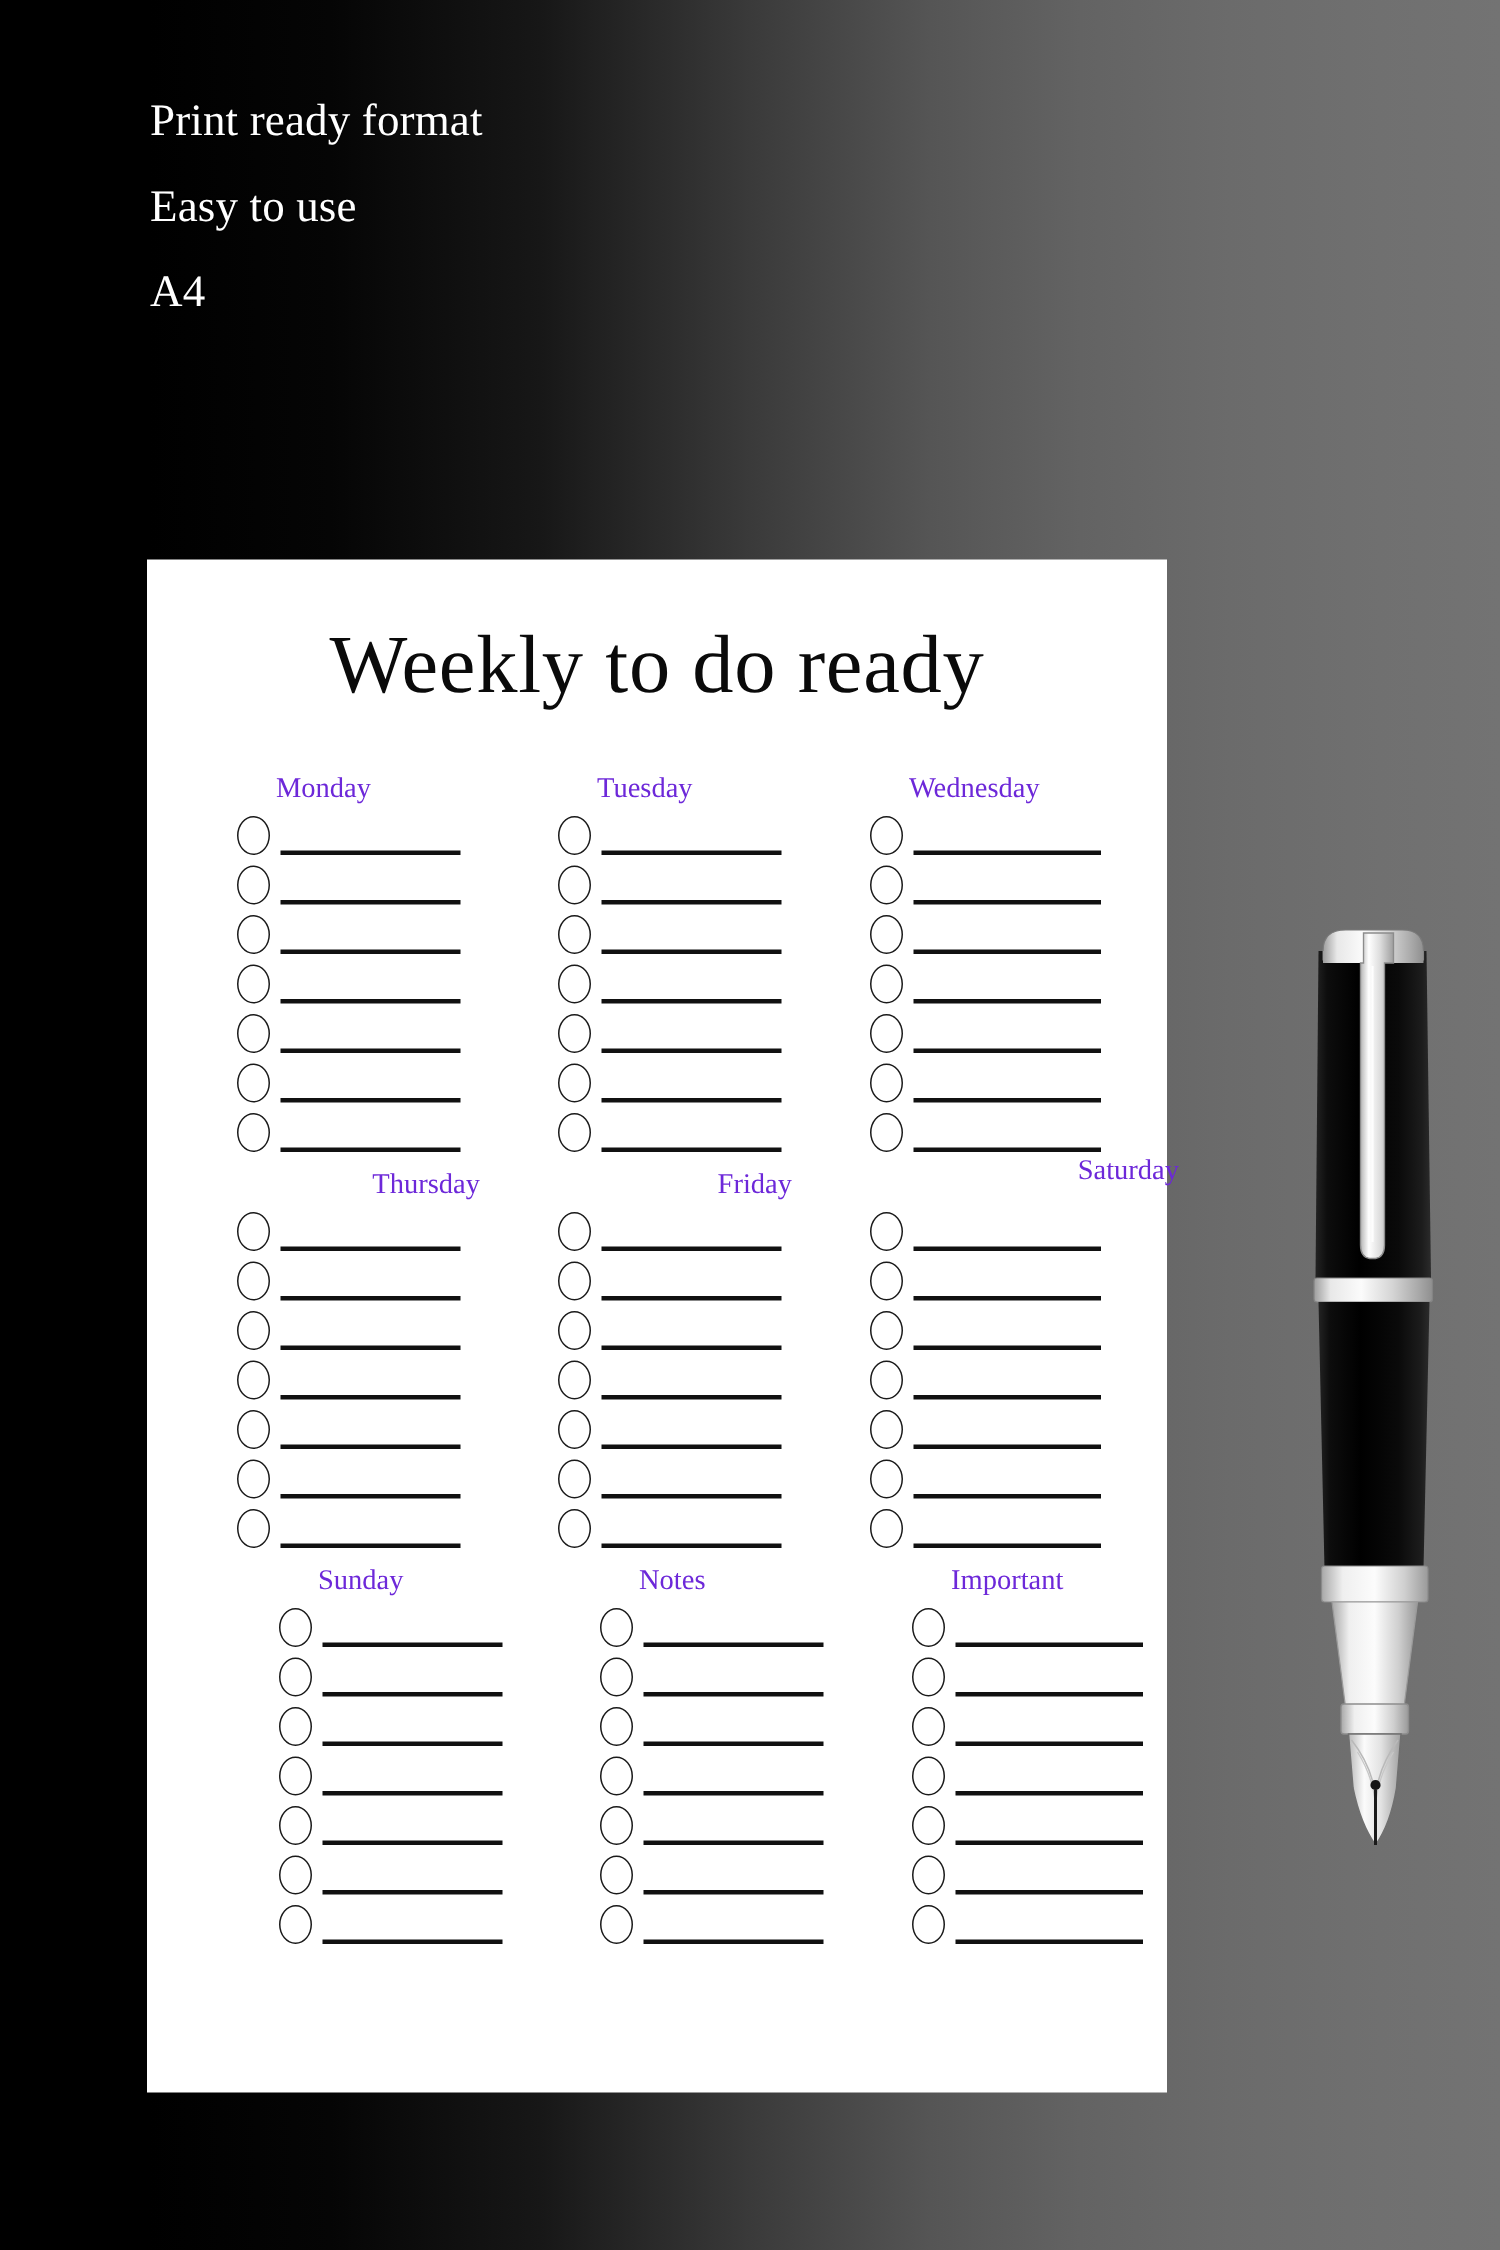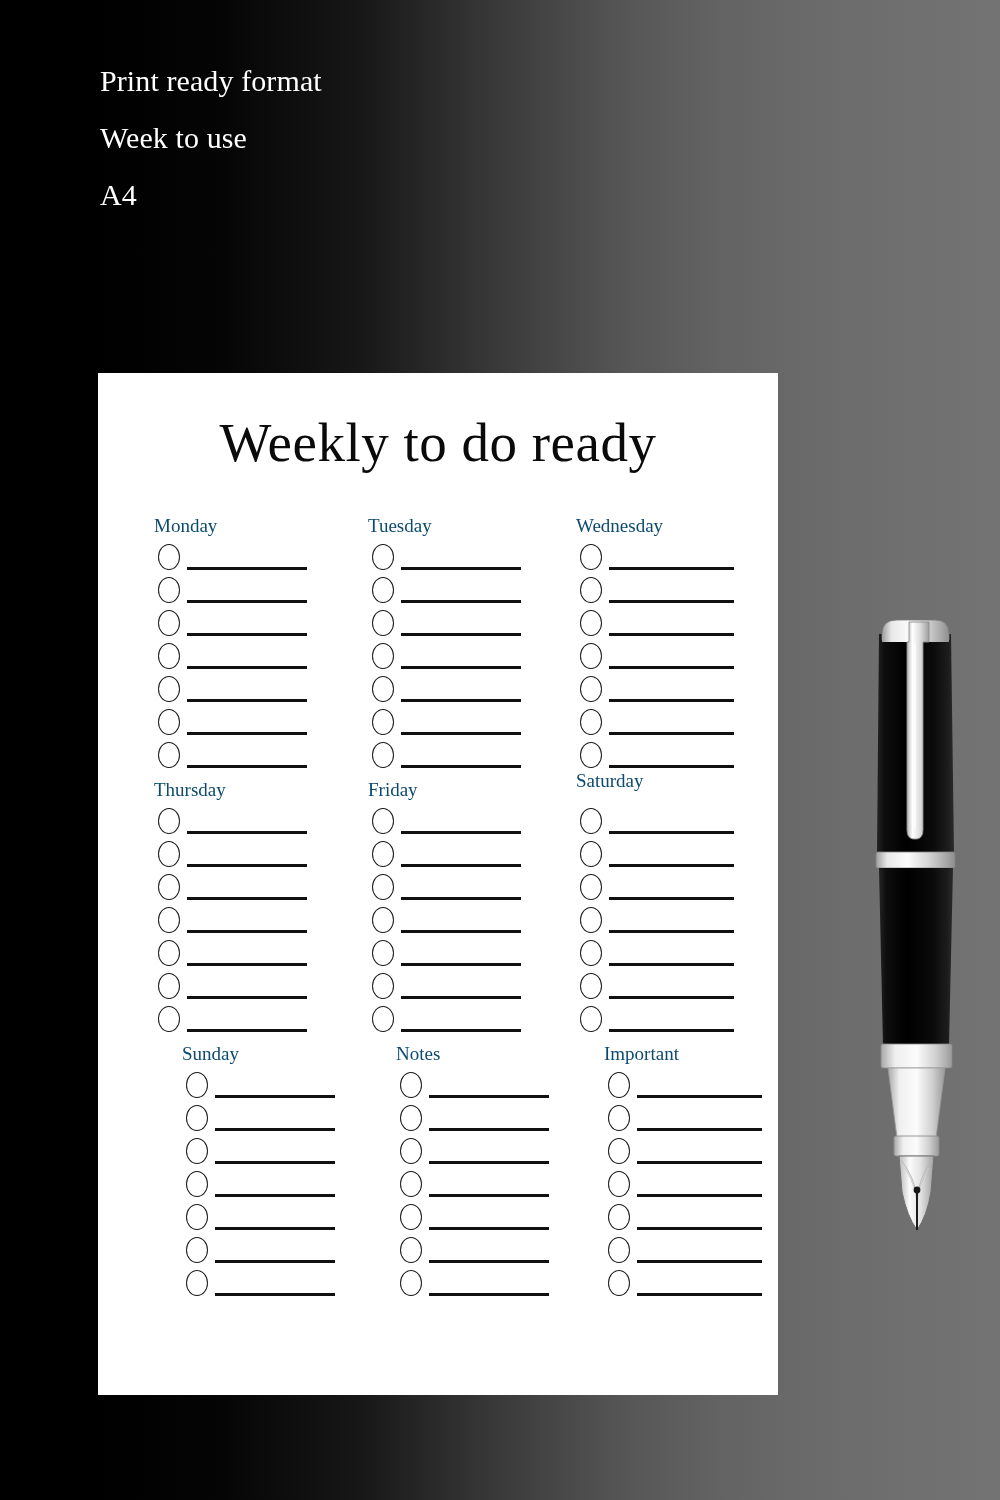--- a/index.html
+++ b/index.html
@@ -66,23 +66,23 @@
     margin-top:42px;
     padding:0 0 0 8px;
     display:grid;
     grid-template-columns: 214px 208px 258px;
     justify-content:start;
     row-gap:0px;
   }
   .col { position:relative; }
   .col-head {
     font-size:19px;
-    color:#0c4a6e;
+    color:#6d28d9;
     line-height:22px;
-    margin-left:48px;
+    margin-left:78px;
     margin-bottom:5px;
     white-space:nowrap;
   }
   .col-head.raised { margin-top:-9px; margin-bottom:14px; }
 
   .rows { padding-left:52px; }
 
   .todo-row {
     position:relative;
     height:33px;
@@ -114,21 +114,21 @@
     top:612px;
     width:130px;
     height:620px;
   }
 </style>
 </head>
 <body>
 
 <div class="features">
   <div>Print ready format</div>
-  <div>Week to use</div>
+  <div>Easy to use</div>
   <div>A4</div>
 </div>
 
 <div class="sheet">
 
   <div class="sheet-title">Weekly to do ready</div>
 
 
   <div class="grid">
     <div class="col w-a">
@@ -227,21 +227,21 @@
             <span class="ruleline" style="width: 125px;"></span>
           </div>
         <div class="todo-row">
             <span class="bullet"></span>
             <span class="ruleline" style="width: 125px;"></span>
           </div>
       </div>
     </div>
   </div>
 
-  <div class="grid" style="margin-top:6px;">
+  <div class="grid" style="margin-top:6px;text-align:right;">
     <div class="col w-a">
       <div class="col-head">Thursday</div>
       <div class="rows">
         <div class="todo-row">
             <span class="bullet"></span>
             <span class="ruleline" style="width: 120px;"></span>
           </div>
         <div class="todo-row">
             <span class="bullet"></span>
             <span class="ruleline" style="width: 120px;"></span>

